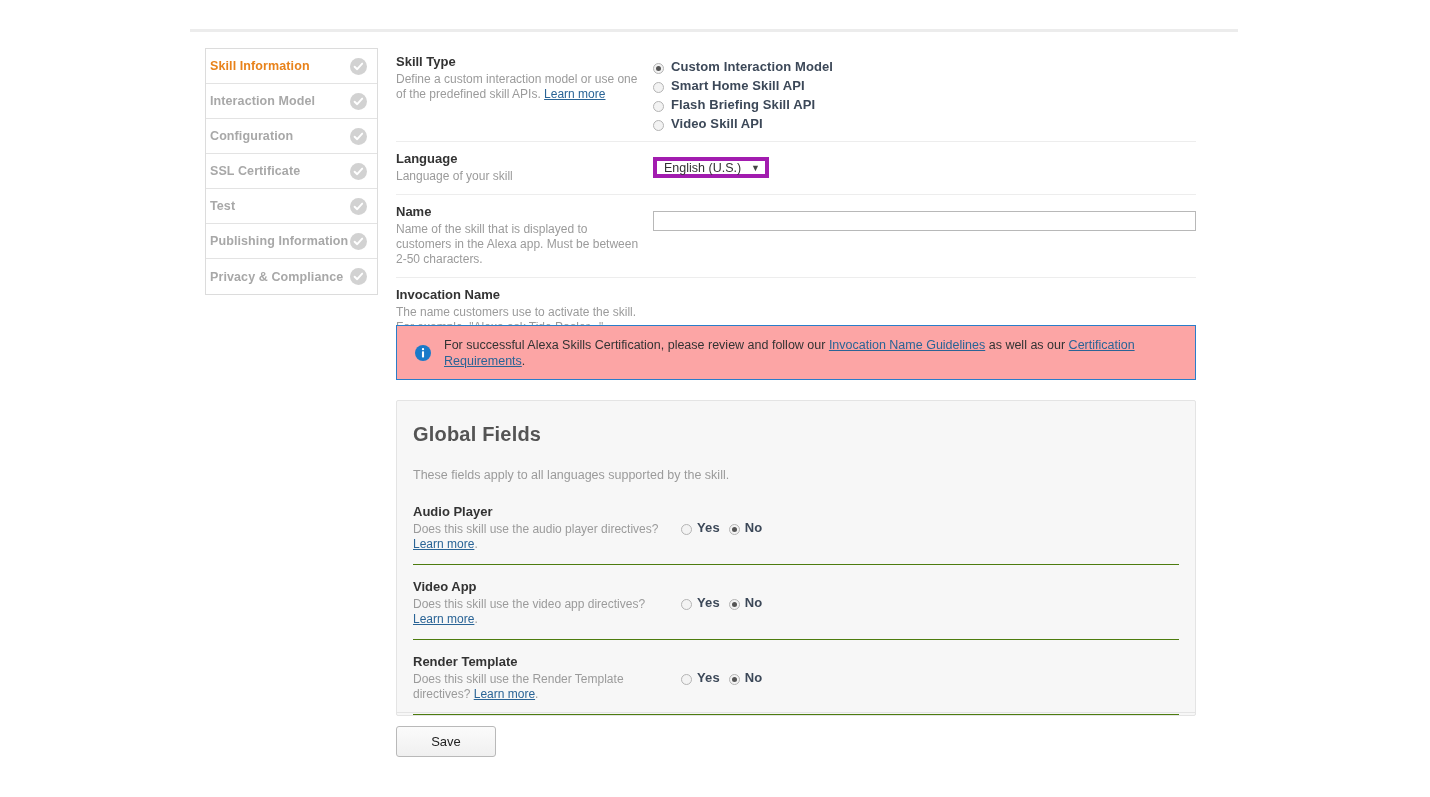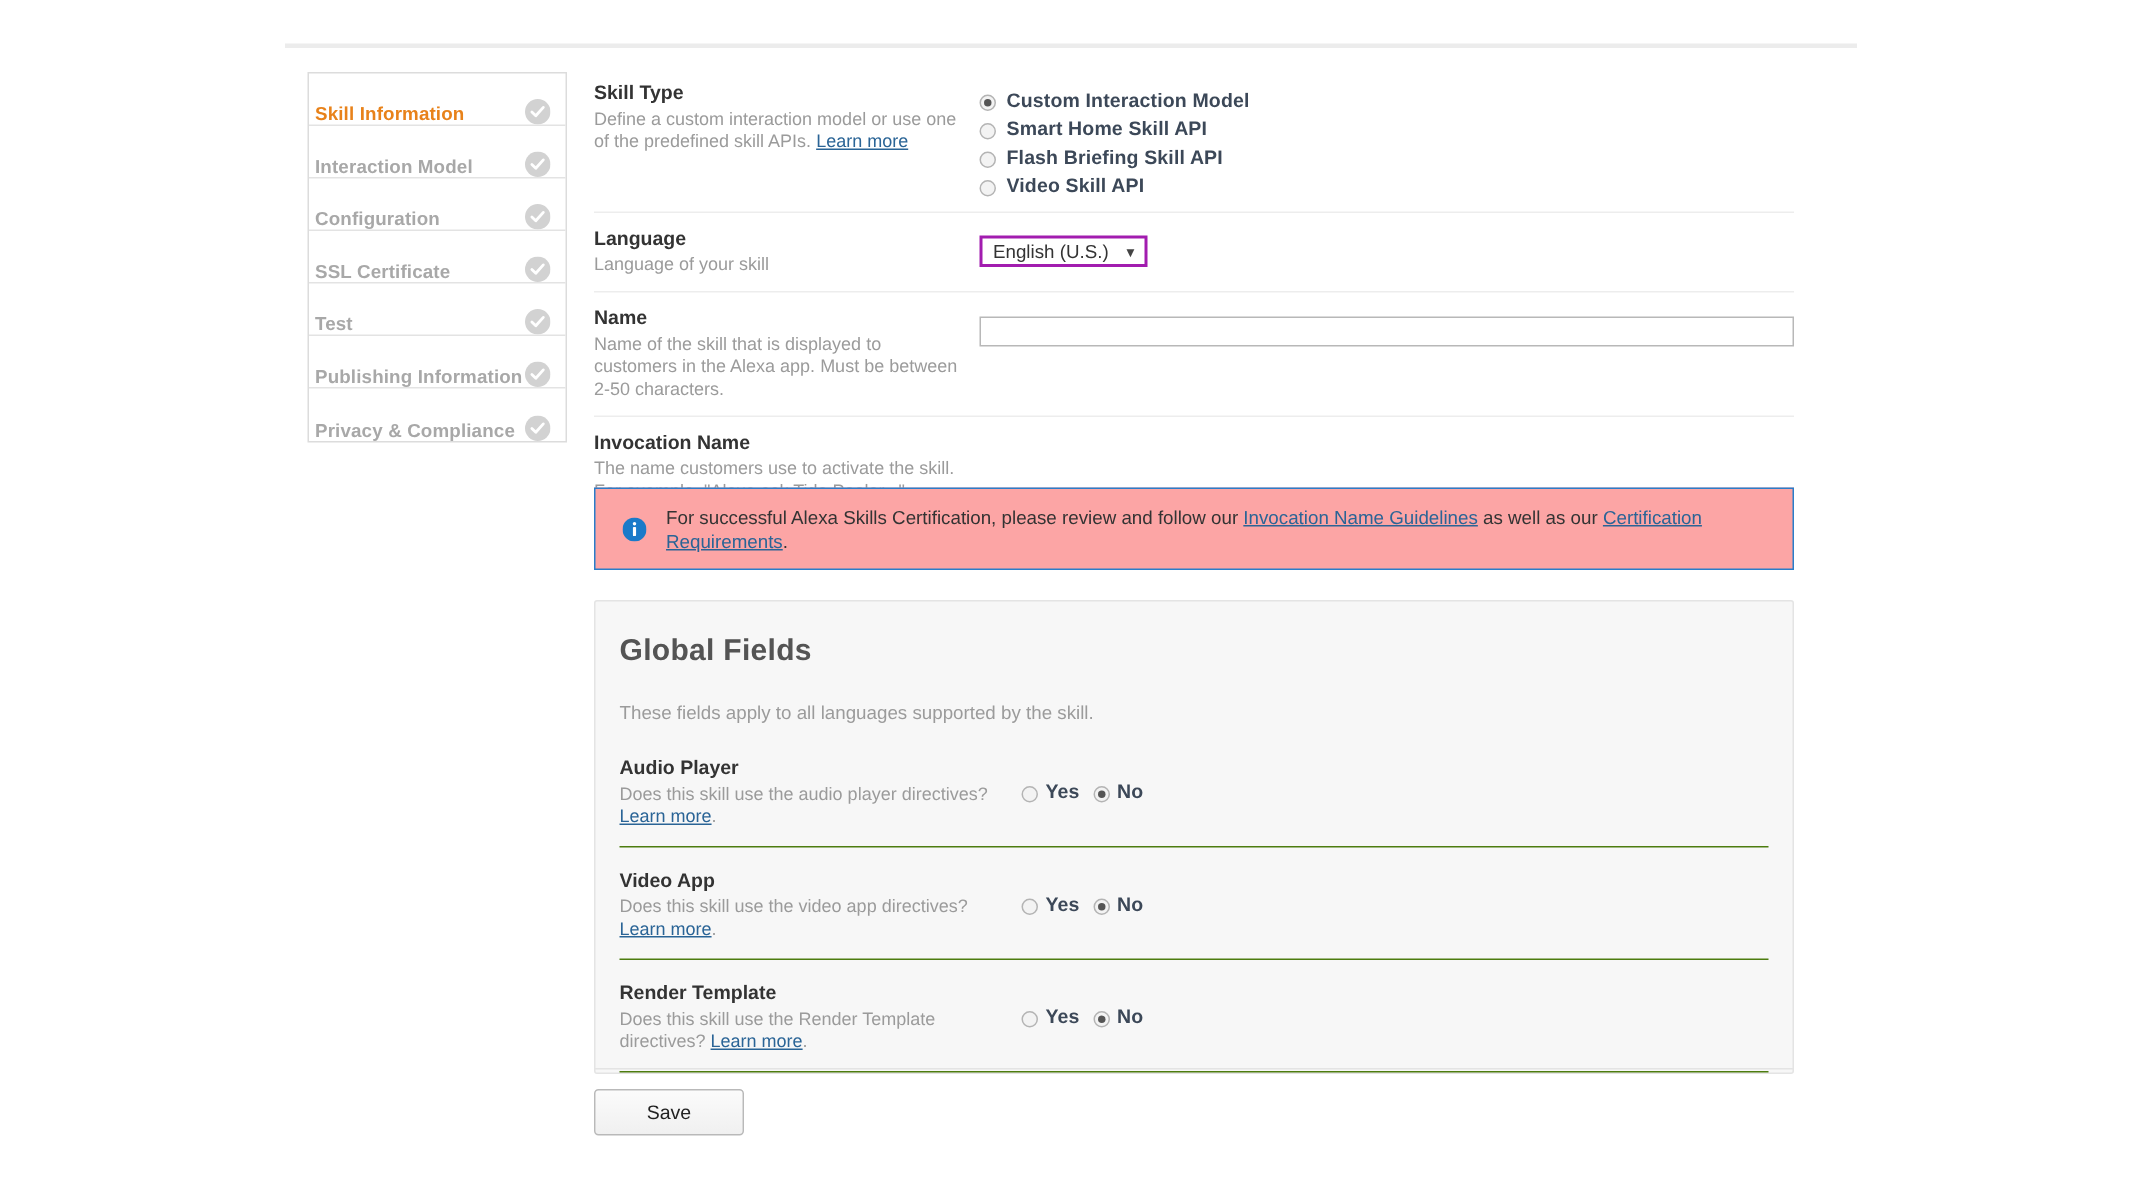--- a/index.html
+++ b/index.html
@@ -35,21 +35,21 @@
     left: 205px;
     top: 48px;
     width: 173px;
     border: 1px solid #dcdcdc;
     background: #ffffff;
   }
   .sidebar-item {
     height: 35px;
     border-bottom: 1px solid #e3e3e3;
     display: flex;
-    align-items: flex-end;
+    align-items: center;
     padding: 0 10px 0 4px;
     cursor: pointer;
   }
   .sidebar-item:last-child { border-bottom: none; }
   .sidebar-label {
     flex: 1;
     font-size: 12.5px;
     font-weight: bold;
     color: #a8a8a8;
     letter-spacing: 0.1px;
@@ -128,21 +128,21 @@
     color: #3c4858;
     letter-spacing: 0.1px;
   }
 
   
   .lang-select {
     margin-top: 6px;
     display: inline-flex;
     align-items: center;
     height: 21px;
-    border: 2px solid #a21caf;
+    border: 4px solid #a21caf;
     background: #ffffff;
     padding: 0 5px 0 7px;
     font-size: 12.5px;
     color: #333;
     cursor: pointer;
   }
   .lang-select .caret {
     margin-left: 10px;
     font-size: 9px;
     color: #444;

